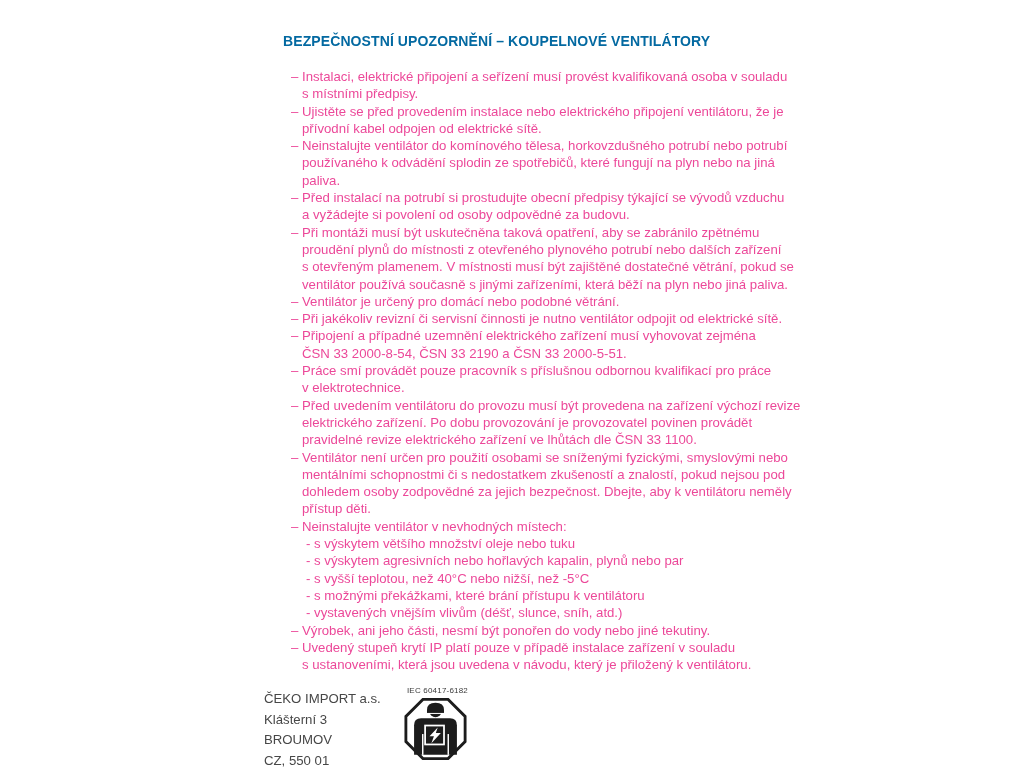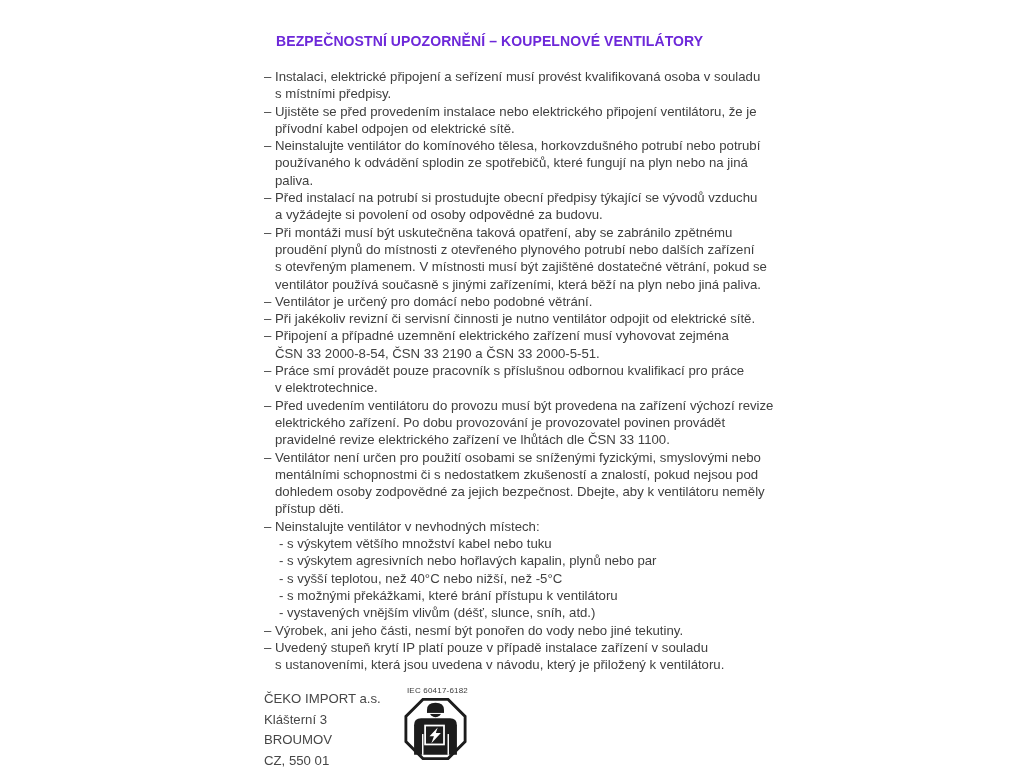--- a/index.html
+++ b/index.html
@@ -12,28 +12,29 @@
   }
   .doc {
     position: absolute;
     left: 264px; top: 33px;
     width: 714px;
   }
   .title {
     font-size: 14px;
     font-weight: bold;
     letter-spacing: 0.1px;
-    color: #6d28d9;
-    margin-left: 12px;
+    color: #0369a1;
+    margin-left: 19px;
   }
   .warnings {
     margin-top: 19px;
     font-size: 13.2px;
     line-height: 17.3px;
-    color: #404040;
+    color: #ec4899;
+    margin-left: 27px;
   }
   .bullet {
     white-space: pre-line;      
     padding-left: 11px;
     text-indent: -11px;         
   }
   .sub-bullet {
     padding-left: 15px;
     white-space: pre-line;
   }
@@ -91,21 +92,21 @@
     <div class="bullet">– Práce smí provádět pouze pracovník s příslušnou odbornou kvalifikací pro práce
 v elektrotechnice.</div>
     <div class="bullet">– Před uvedením ventilátoru do provozu musí být provedena na zařízení výchozí revize
 elektrického zařízení. Po dobu provozování je provozovatel povinen provádět
 pravidelné revize elektrického zařízení ve lhůtách dle ČSN 33 1100.</div>
     <div class="bullet">– Ventilátor není určen pro použití osobami se sníženými fyzickými, smyslovými nebo
 mentálními schopnostmi či s nedostatkem zkušeností a znalostí, pokud nejsou pod
 dohledem osoby zodpovědné za jejich bezpečnost. Dbejte, aby k ventilátoru neměly
 přístup děti.</div>
     <div class="bullet">– Neinstalujte ventilátor v nevhodných místech:</div>
-    <div class="sub-bullet">- s výskytem většího množství kabel nebo tuku</div>
+    <div class="sub-bullet">- s výskytem většího množství oleje nebo tuku</div>
     <div class="sub-bullet">- s výskytem agresivních nebo hořlavých kapalin, plynů nebo par</div>
     <div class="sub-bullet">- s vyšší teplotou, než 40°C nebo nižší, než -5°C</div>
     <div class="sub-bullet">- s možnými překážkami, které brání přístupu k ventilátoru</div>
     <div class="sub-bullet">- vystavených vnějším vlivům (déšť, slunce, sníh, atd.)</div>
     <div class="bullet">– Výrobek, ani jeho části, nesmí být ponořen do vody nebo jiné tekutiny.</div>
     <div class="bullet">– Uvedený stupeň krytí IP platí pouze v případě instalace zařízení v souladu
 s ustanoveními, která jsou uvedena v návodu, který je přiložený k ventilátoru.</div>
   </div>
 
   <div class="footer">

